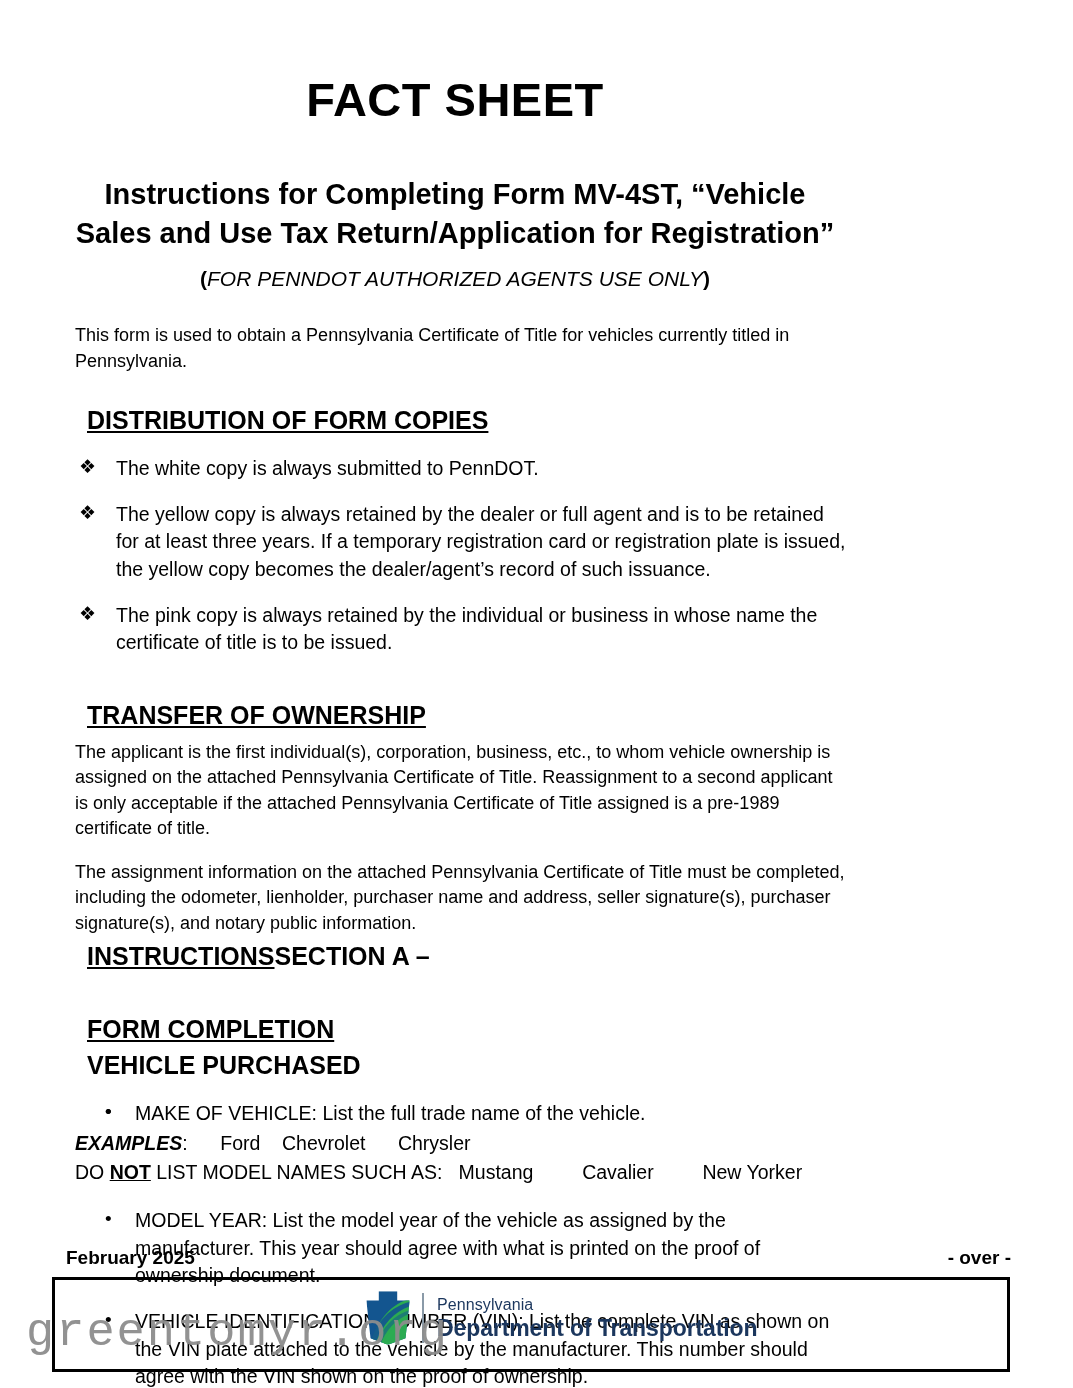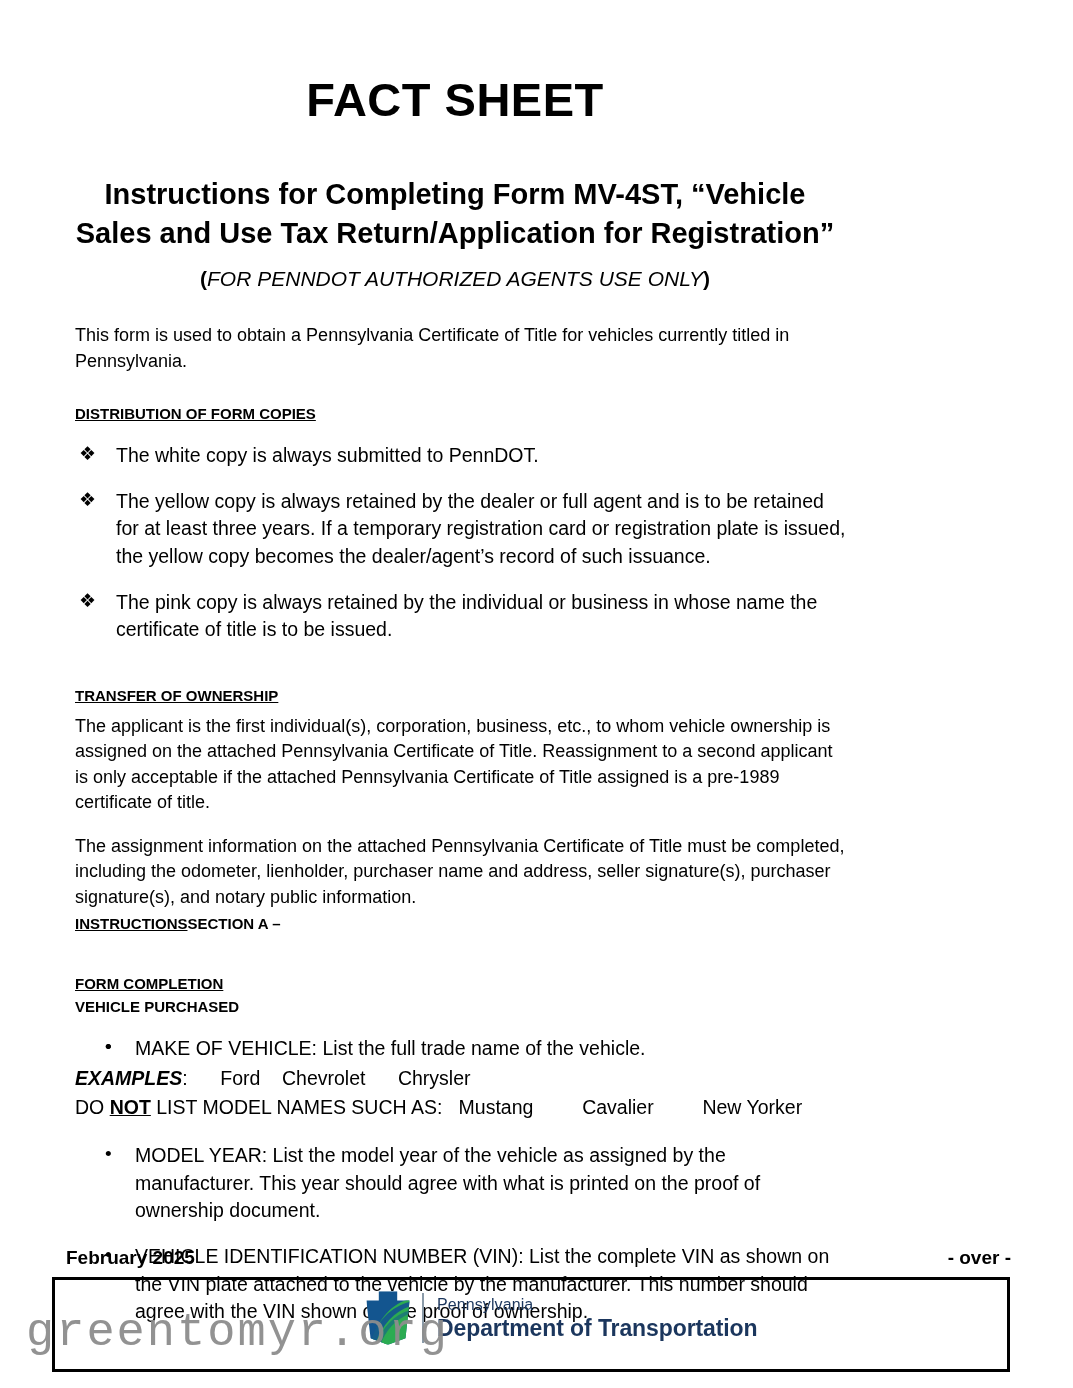--- a/index.html
+++ b/index.html
@@ -57,23 +57,23 @@
   
   .body-wrap {
     margin: 0 64px 0 75px;
   }
   p.para {
     font-size: 18px;
     line-height: 1.42;
     margin: 32px 0 0 0;
   }
   h2.sec-head {
-    font-size: 15px;
-    font-weight: bold;
-    margin: 30px 0 0 0;
+    font-size: 25px;
+    font-weight: bold;
+    margin: 30px 0 0 12px;
     line-height: 1.3;
   }
   h2.sec-head .u { text-decoration: underline; }
   h2.sec-head.tight { margin-top: 4px; }
   h2.sec-head.nound { margin-top: 4px; }
 
   
   ul.dia {
     list-style: none;
     margin: 0;

